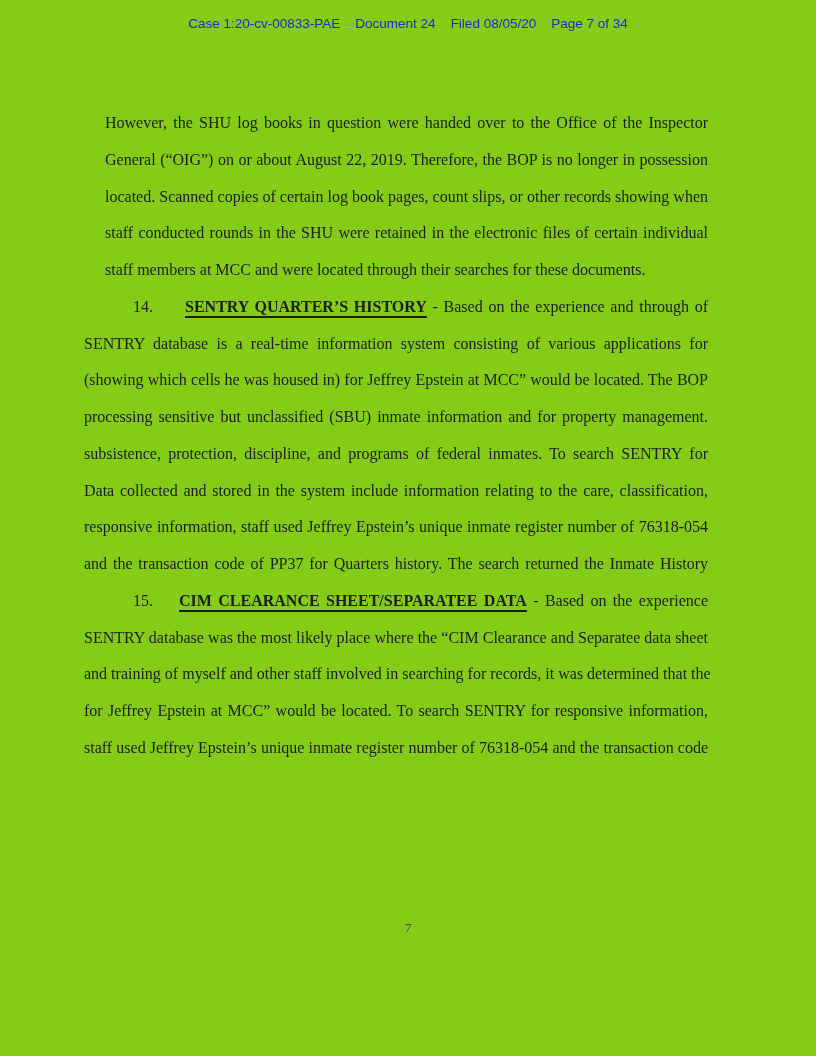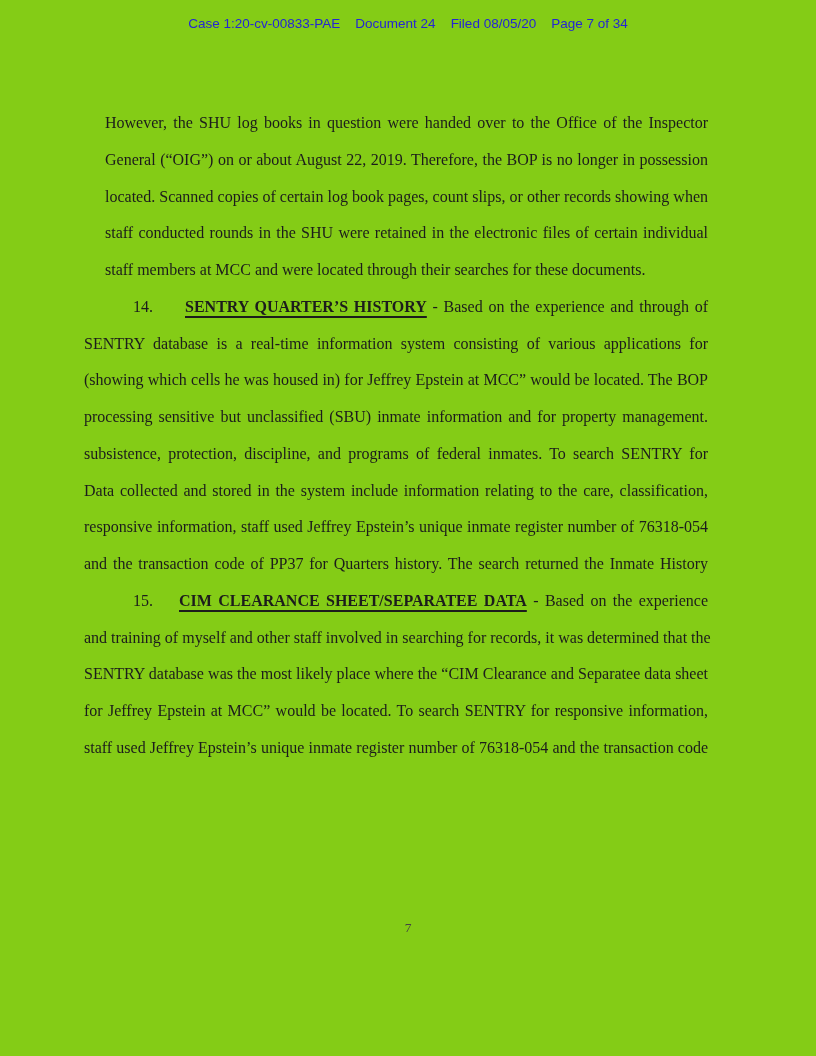--- a/index.html
+++ b/index.html
@@ -92,22 +92,22 @@
       <div class="line">(showing which cells he was housed in) for Jeffrey Epstein at MCC” would be located.   The BOP</div>
       <div class="line">processing sensitive but unclassified (SBU) inmate information and for property management.</div>
       <div class="line">subsistence, protection, discipline, and programs of federal inmates.  To search SENTRY for</div>
       <div class="line">Data collected and stored in the system include information relating to the care, classification,</div>
       <div class="line">responsive information, staff used Jeffrey Epstein’s unique inmate register number of 76318-054</div>
       <div class="line">and the transaction code of PP37 for Quarters history.  The search returned the Inmate History</div>
     </div>
 
     <div>
       <div class="line first-line"><span>15.</span><span class="tab tab-15"></span><span class="phead">CIM CLEARANCE SHEET/SEPARATEE DATA</span><span> - Based on the experience</span></div>
+      <div class="line">SENTRY database was the most likely place where the “CIM Clearance and Separatee data sheet</div>
       <div class="line">and training of myself and other staff involved in searching for records, it was determined that the</div>
-      <div class="line">SENTRY database was the most likely place where the “CIM Clearance and Separatee data sheet</div>
       <div class="line">for Jeffrey Epstein at MCC” would be located.   To search SENTRY for responsive information,</div>
       <div class="line">staff used Jeffrey Epstein’s unique inmate register number of 76318-054 and the transaction code</div>
     </div>
 
   </div>
 
   <div class="page-number">7</div>
 
 </div>
 

